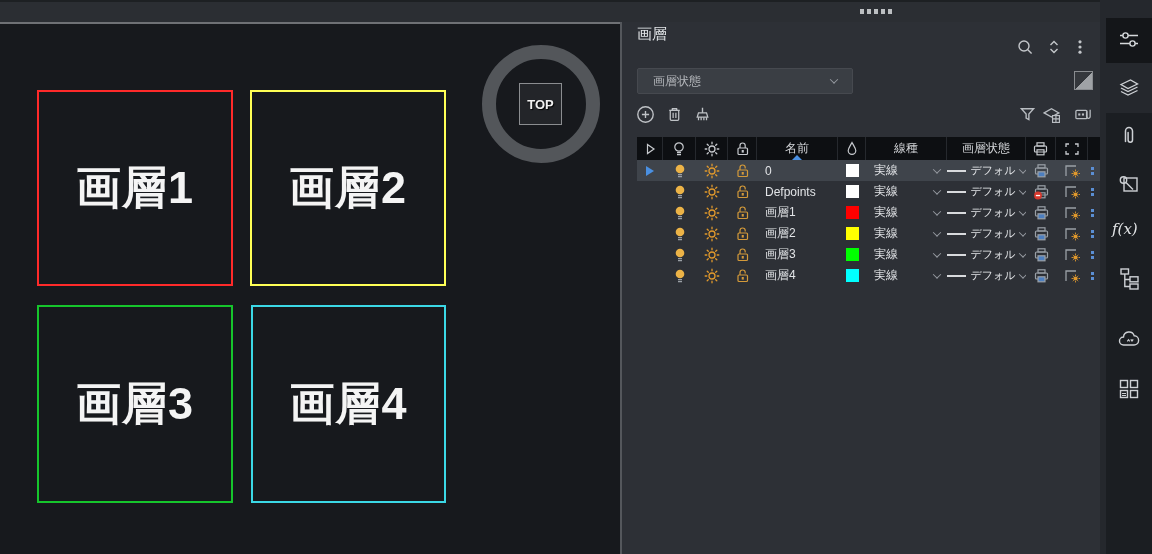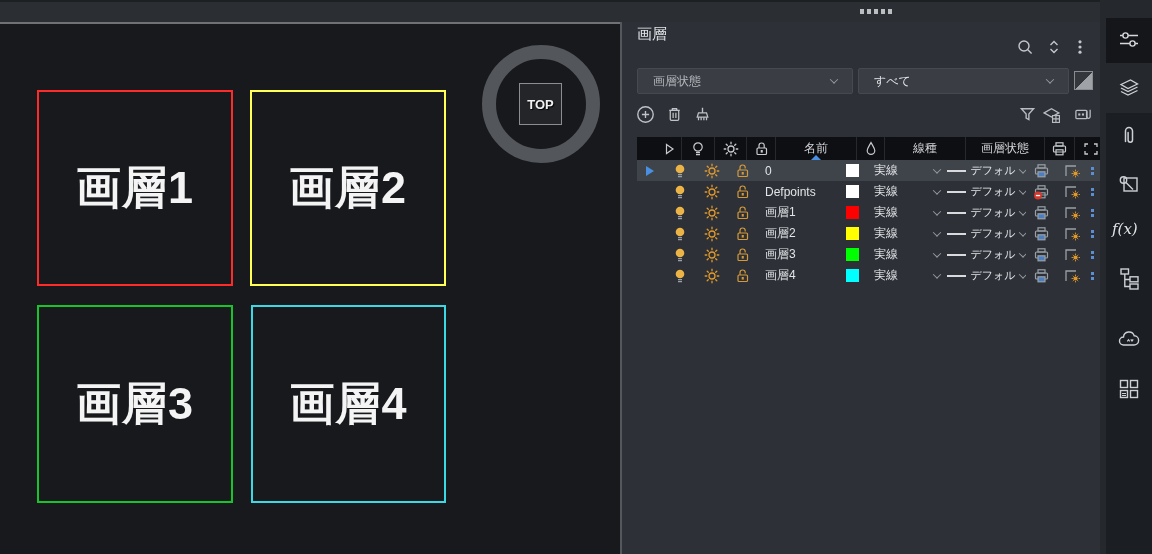--- a/index.html
+++ b/index.html
@@ -42,21 +42,21 @@
   .halftone{position:absolute;left:452px;top:49px;width:19px;height:19px;border:1px solid #898c90;
             background:linear-gradient(135deg,#34373c 0 50%,#9fa2a6 50% 100%);}
 
   .tbicon{position:absolute;top:83px;width:19px;height:19px;}
   .ti-plus{left:14px;} .ti-trash{left:43px;} .ti-stamp{left:71px;}
   .ti-funnel{left:396px;} .ti-lgear{left:420px;} .ti-lclip{left:452px;}
 
   
   .table{position:absolute;left:15px;top:115px;width:464px;font-size:12px;}
   .trow,.thead{display:grid;grid-template-columns:26px 33px 32px 29px 81px 28px 81px 79px 30px 32px 13px;}
-  .thead{height:23px;background:#0d0f12;color:#d3d5d8;padding-left:19px;}
+  .thead{height:23px;background:#0d0f12;color:#d3d5d8;}
   .thead .tc{border-right:1px solid #26292e;}
   .thead .tc:last-child{border-right:none;}
   .trow{height:21px;}
   .trow.sel{background:#3f444b;}
   .tc{display:flex;align-items:center;justify-content:center;position:relative;overflow:hidden;}
   .tc.name{justify-content:flex-start;padding-left:8px;color:#e2e4e7;}
   .tc.lt{justify-content:space-between;padding:0 7px 0 8px;color:#e2e4e7;}
   .tc.lw{gap:4px;font-size:11px;color:#e2e4e7;}
   .sortup{position:absolute;bottom:0;left:50%;margin-left:-5px;width:0;height:0;
           border-left:5px solid transparent;border-right:5px solid transparent;border-bottom:5px solid #4a90e2;}
@@ -130,24 +130,20 @@
           <circle cx="9" cy="3.8" r="1.6" fill="#c3c6ca"></circle>
           <circle cx="9" cy="9" r="1.6" fill="#c3c6ca"></circle>
           <circle cx="9" cy="14.2" r="1.6" fill="#c3c6ca"></circle>
         </svg>
       </div>
 
     <div class="dd dd1">
       <span>画層状態</span>
       <span class="chev"></span>
       </div>
-    <div class="dd dd2">
-      <span>すべて</span>
-      <span class="chev"></span>
-      </div>
     <div class="halftone"></div>
 
     <div class="tbicon ti-plus">
       <svg width="19" height="19" viewBox="0 0 18 18">
           <circle cx="9" cy="9" r="7.3" fill="none" stroke="#bfc2c6" stroke-width="1.3"></circle>
           <path d="M9 5.6v6.8M5.6 9h6.8" stroke="#bfc2c6" stroke-width="1.3"></path>
         </svg>
       </div>
     <div class="tbicon ti-trash">
       <svg width="19" height="19" viewBox="0 0 18 18">

